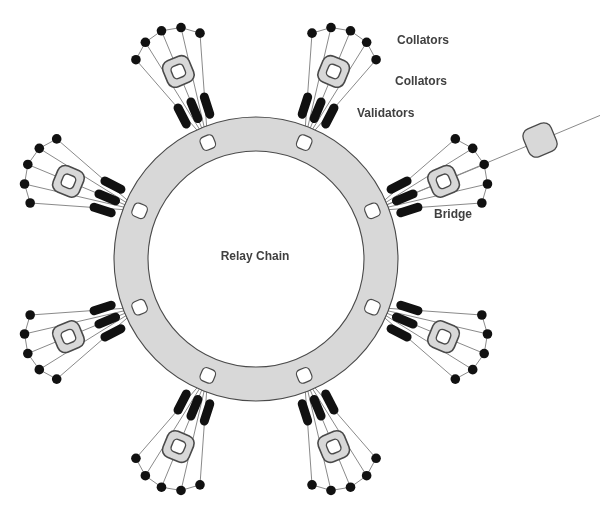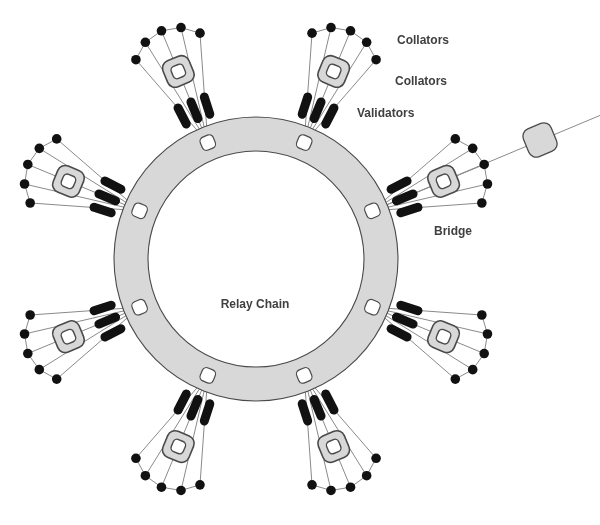--- a/index.html
+++ b/index.html
@@ -15,22 +15,22 @@
     position:absolute;
     font-size:12px;
     line-height:1.1;
     color:#404040;
     white-space:nowrap;
     font-weight:bold;
   }
   .lbl-collators{left:397px;top:34px;}
   .lbl-parachain{left:395px;top:75px;}
   .lbl-validators{left:357px;top:107px;}
-  .lbl-bridge{left:434px;top:225px;}
-  .lbl-relay{left:255px;top:250px;transform:translateX(-50%);margin-top:48px;}
+  .lbl-bridge{left:434px;top:208px;}
+  .lbl-relay{left:255px;top:250px;transform:translateX(-50%);}
 </style>
 </head>
 <body>
 
 <div id="stage">
   <svg id="diagram" width="600" height="525" viewBox="0 0 600 525">
       <g stroke="#8a8a8a" stroke-width="1" fill="none">
         <g>
           <line x1="481.84319572114686" y1="202.9818998744393" x2="372.4088210964221" y2="210.7818875219987"></line>
           <line x1="487.4654762303534" y1="184.00139896942048" x2="372.4088210964221" y2="210.7818875219987"></line>

